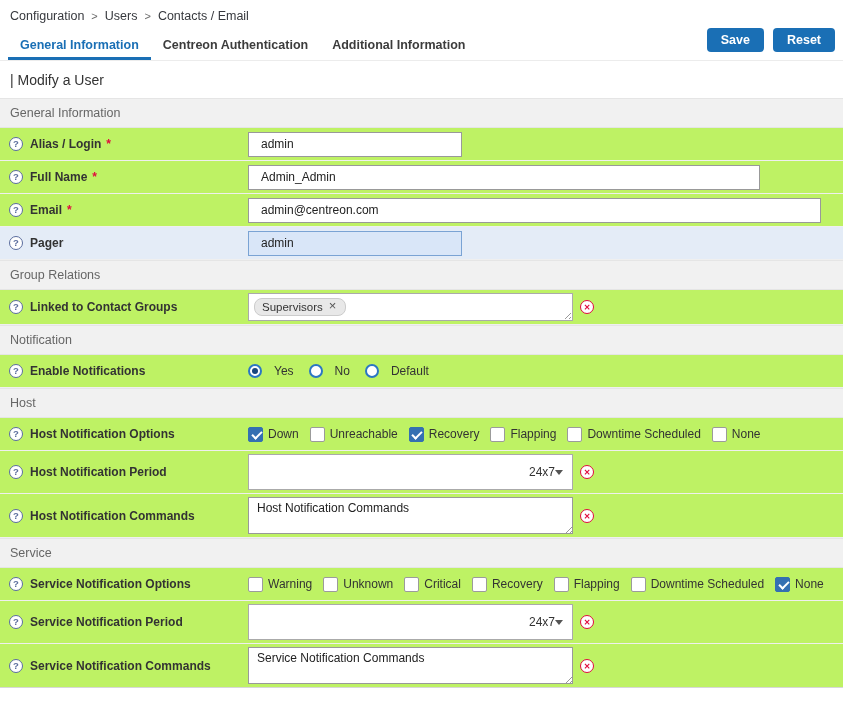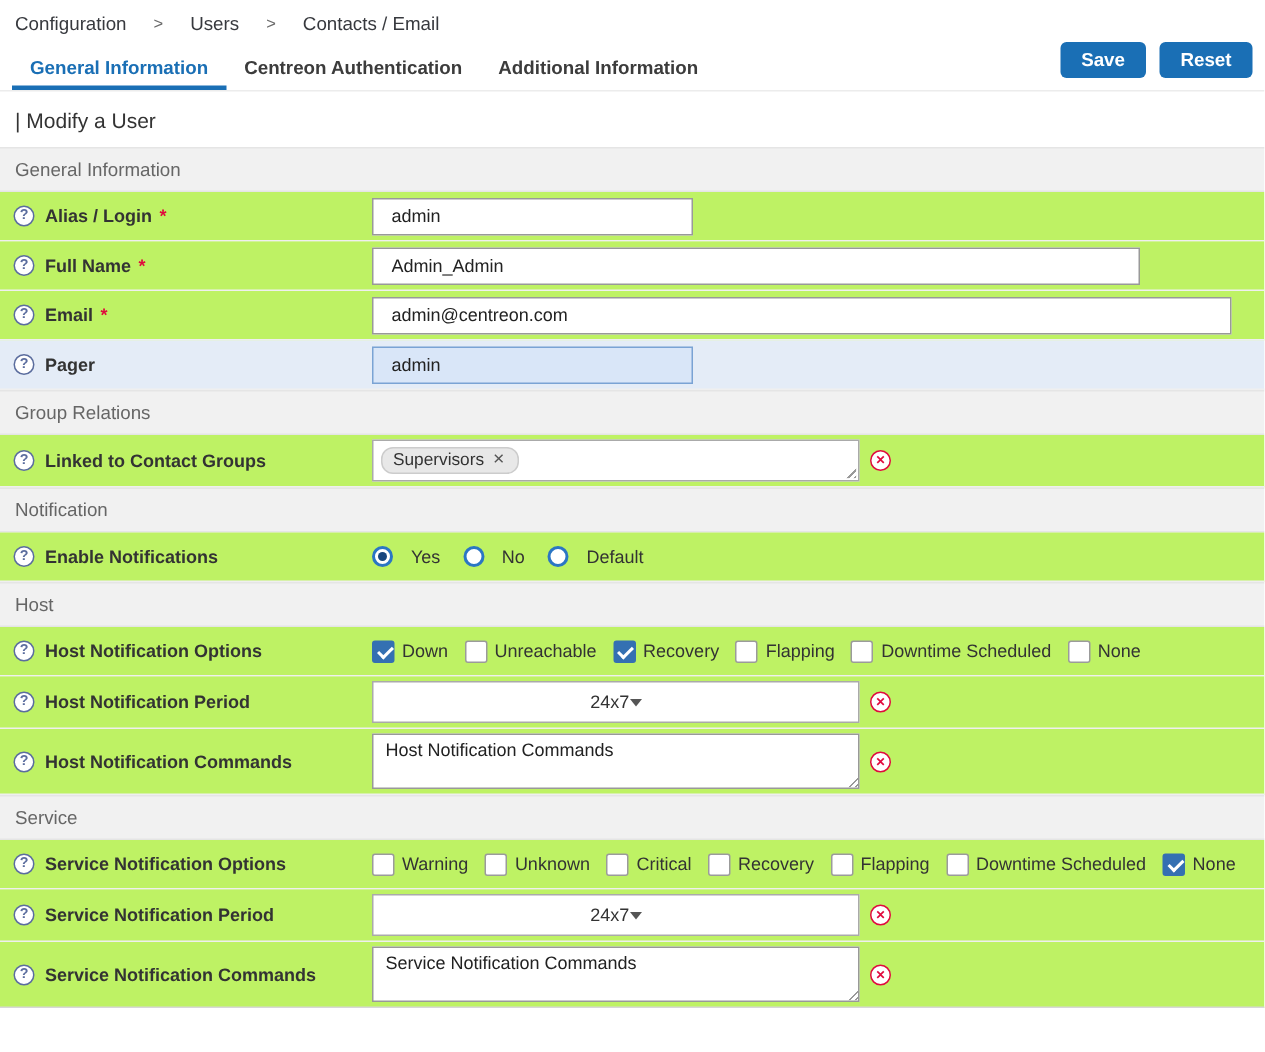--- a/index.html
+++ b/index.html
@@ -1,19 +1,19 @@
 <!DOCTYPE html>
 <html><head>
 <meta charset="utf-8">
 <style>
   *{box-sizing:border-box;margin:0;padding:0}
   html,body{background:#fff}
   body{width:843px;font-family:"Liberation Sans",sans-serif;font-size:12px;color:#333}
 
-  .breadcrumb{padding:9px 10px 2px 10px;display:flex;align-items:center;gap:18px;font-size:12.5px;color:#37393e}
+  .breadcrumb{padding:9px 10px 2px 10px;display:flex;align-items:center;gap:7px;font-size:12.5px;color:#37393e}
   .breadcrumb .crumb{cursor:pointer}
   .breadcrumb .sep{color:#6b6b6b;font-size:11px}
 
   .tabbar{display:flex;align-items:flex-end;padding:2px 8px 0 8px;border-bottom:1px solid #ececec;height:36px}
   .tab{padding:9px 12px 8px 12px;font-weight:bold;color:#3c3c3c;font-size:12.5px;cursor:pointer}
   .tab.active{color:#1a6fb5;border-bottom:3px solid #1a6fb5;padding-bottom:5px}
   .tab-actions{margin-left:auto;display:flex;gap:9px;padding-bottom:8px}
   .btn{background:#1a6fb5;color:#fff;border:none;border-radius:4px;padding:5px 14px;font-size:12.5px;font-weight:bold;font-family:inherit;cursor:pointer}
 
   .page-title{padding:11px 10px 10px 10px;font-size:14px;color:#333}
@@ -52,21 +52,21 @@
   .radio-opt{display:flex;align-items:center;gap:12px;cursor:pointer}
   .radio{width:14px;height:14px;border:2px solid #2b76c4;border-radius:50%;position:relative;background:#fff;flex:0 0 14px}
   .radio.on::after{content:"";position:absolute;left:50%;top:50%;transform:translate(-50%,-50%);width:6px;height:6px;border-radius:50%;background:#17467e}
 
   .cb-group{display:flex;align-items:center;gap:11px}
   .cb-opt{display:flex;align-items:flex-start;gap:5px;cursor:pointer;white-space:nowrap}
   .cb{width:15px;height:15px;border:1px solid #9b9b9b;background:#fff;position:relative;border-radius:2px;flex:0 0 15px}
   .cb.on{background:#3470b2;border-color:#3470b2}
   .cb.on::after{content:"";position:absolute;left:4.5px;top:1.5px;width:4px;height:8px;border:solid #fff;border-width:0 2px 2px 0;transform:rotate(45deg)}
 
-  .select2{width:325px;height:28px;border:1px solid #aaa;display:flex;align-items:center;justify-content:center;padding:0 9px;background:#fff;cursor:pointer}
+  .select2{width:325px;height:36px;border:1px solid #aaa;display:flex;align-items:center;justify-content:flex-end;padding:0 9px;background:#fff;cursor:pointer}
   .caret-dark{width:0;height:0;border-left:4px solid transparent;border-right:4px solid transparent;border-top:5px solid #555}
 
   .ta-wrap{position:relative;display:inline-block}
   .cmd-textarea{width:325px;height:37px;border:1px solid #999;padding:3px 8px;font-size:12px;font-family:inherit;color:#222;resize:none;display:block;background:#fff}
 
   .page-end{border-bottom:1px solid #d7d7d7}
 </style>
 </head>
 <body>
 

